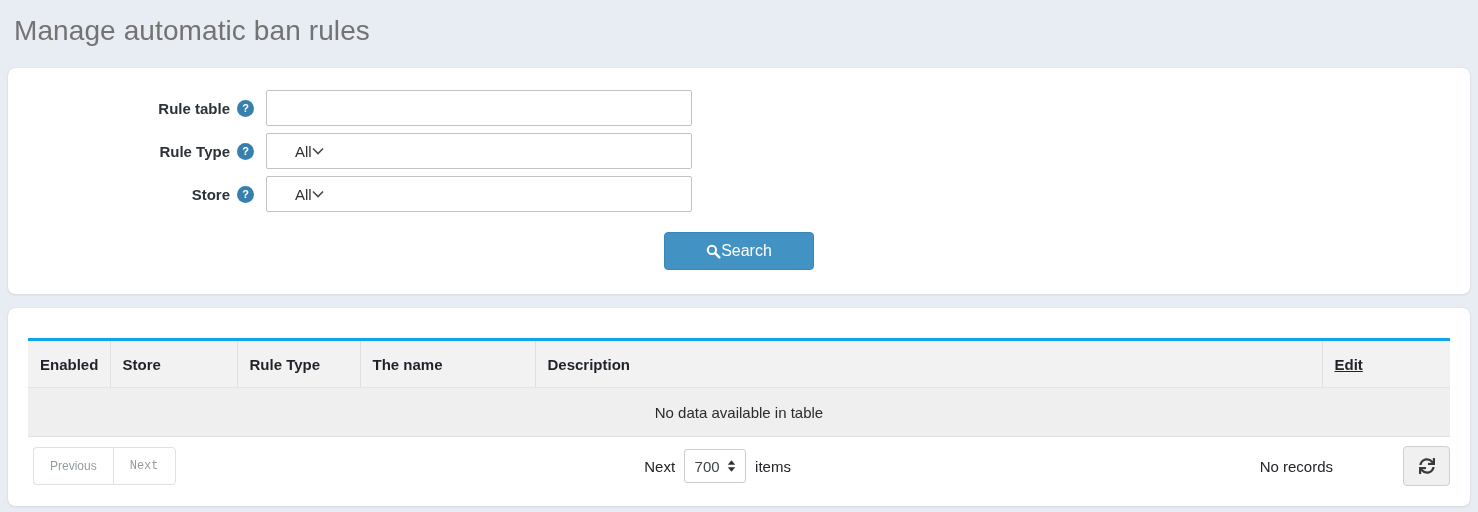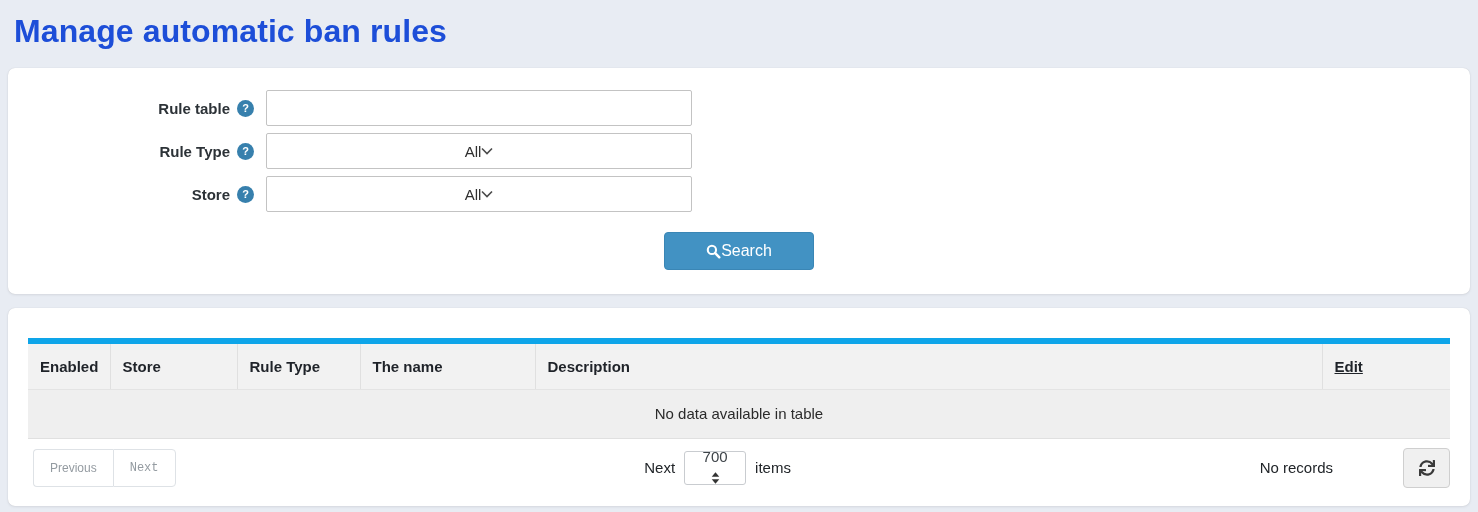--- a/index.html
+++ b/index.html
@@ -13,23 +13,23 @@
 
   
   .page-header {
     height: 62px;
     display: flex;
     align-items: center;
     justify-content: space-between;
     padding: 0 14px;
   }
   .page-title {
-    font-size: 32px;
-    font-weight: 700;
-    color: #1d4ed8;
+    font-size: 28px;
+    font-weight: 400;
+    color: #737373;
     letter-spacing: 0.1px;
   }
   .btn-add-new {
     display: flex;
     align-items: center;
     gap: 8px;
     background: #1677f1;
     color: #fff;
     border: none;
     border-radius: 6px;
@@ -95,21 +95,21 @@
     outline: none;
   }
   .select-box {
     width: 426px;
     height: 36px;
     border: 1px solid #c3c3c3;
     border-radius: 2px;
     padding: 0 28px;
     display: flex;
     align-items: center;
-    justify-content: center;
+    justify-content: flex-start;
     font-size: 15px;
     color: #2f2f2f;
     background: #fff;
     cursor: pointer;
   }
   .search-row { margin-top: 20px; margin-bottom: 0; }
   .btn-search {
     margin-left: 656px;
     width: 150px;
     height: 38px;
@@ -127,21 +127,21 @@
 
   
   .table-card { margin-top: 14px; padding: 30px 20px 23px 20px; height: 198px; }
   table.rules-table {
     width: 100%;
     border-collapse: collapse;
     table-layout: fixed;
   }
   .rules-table thead th {
     background: #f2f2f2;
-    border-top: 6px solid #0ea5e9;
+    border-top: 3px solid #0ea5e9;
     border-bottom: 1px solid #e4e4e4;
     border-right: 1px solid #e0e0e0;
     text-align: left;
     font-size: 15px;
     font-weight: 700;
     color: #1f2329;
     height: 48px;
     padding: 0 10px 0 12px;
   }
   .rules-table thead th:last-child { border-right: none; text-decoration: underline; }
@@ -184,26 +184,25 @@
     color: #212529;
   }
   .page-size-select {
     width: 62px;
     height: 34px;
     border: 1px solid #c9ccd0;
     border-radius: 3px;
     background: #fff;
     display: flex;
     align-items: center;
-    justify-content: flex-end;
+    justify-content: center;
     gap: 7px;
     font-size: 15px;
     color: #3e4449;
     cursor: pointer;
-    flex-direction: column;
   }
   .footer-right { display: flex; align-items: center; }
   .no-records { font-size: 15px; color: #212529; margin-right: 70px; }
   .btn-refresh {
     width: 47px;
     height: 40px;
     background: #f0f0f0;
     border: 1px solid #cfcfcf;
     border-radius: 4px;
     display: flex;

